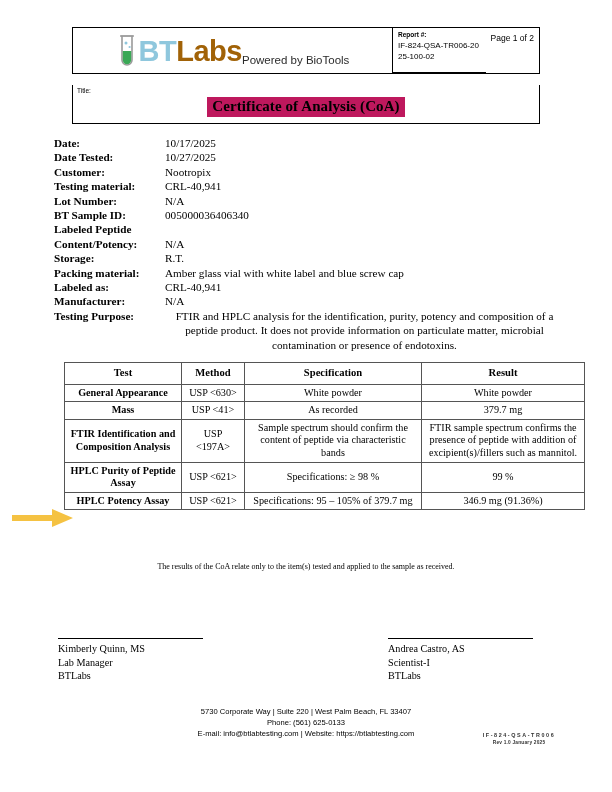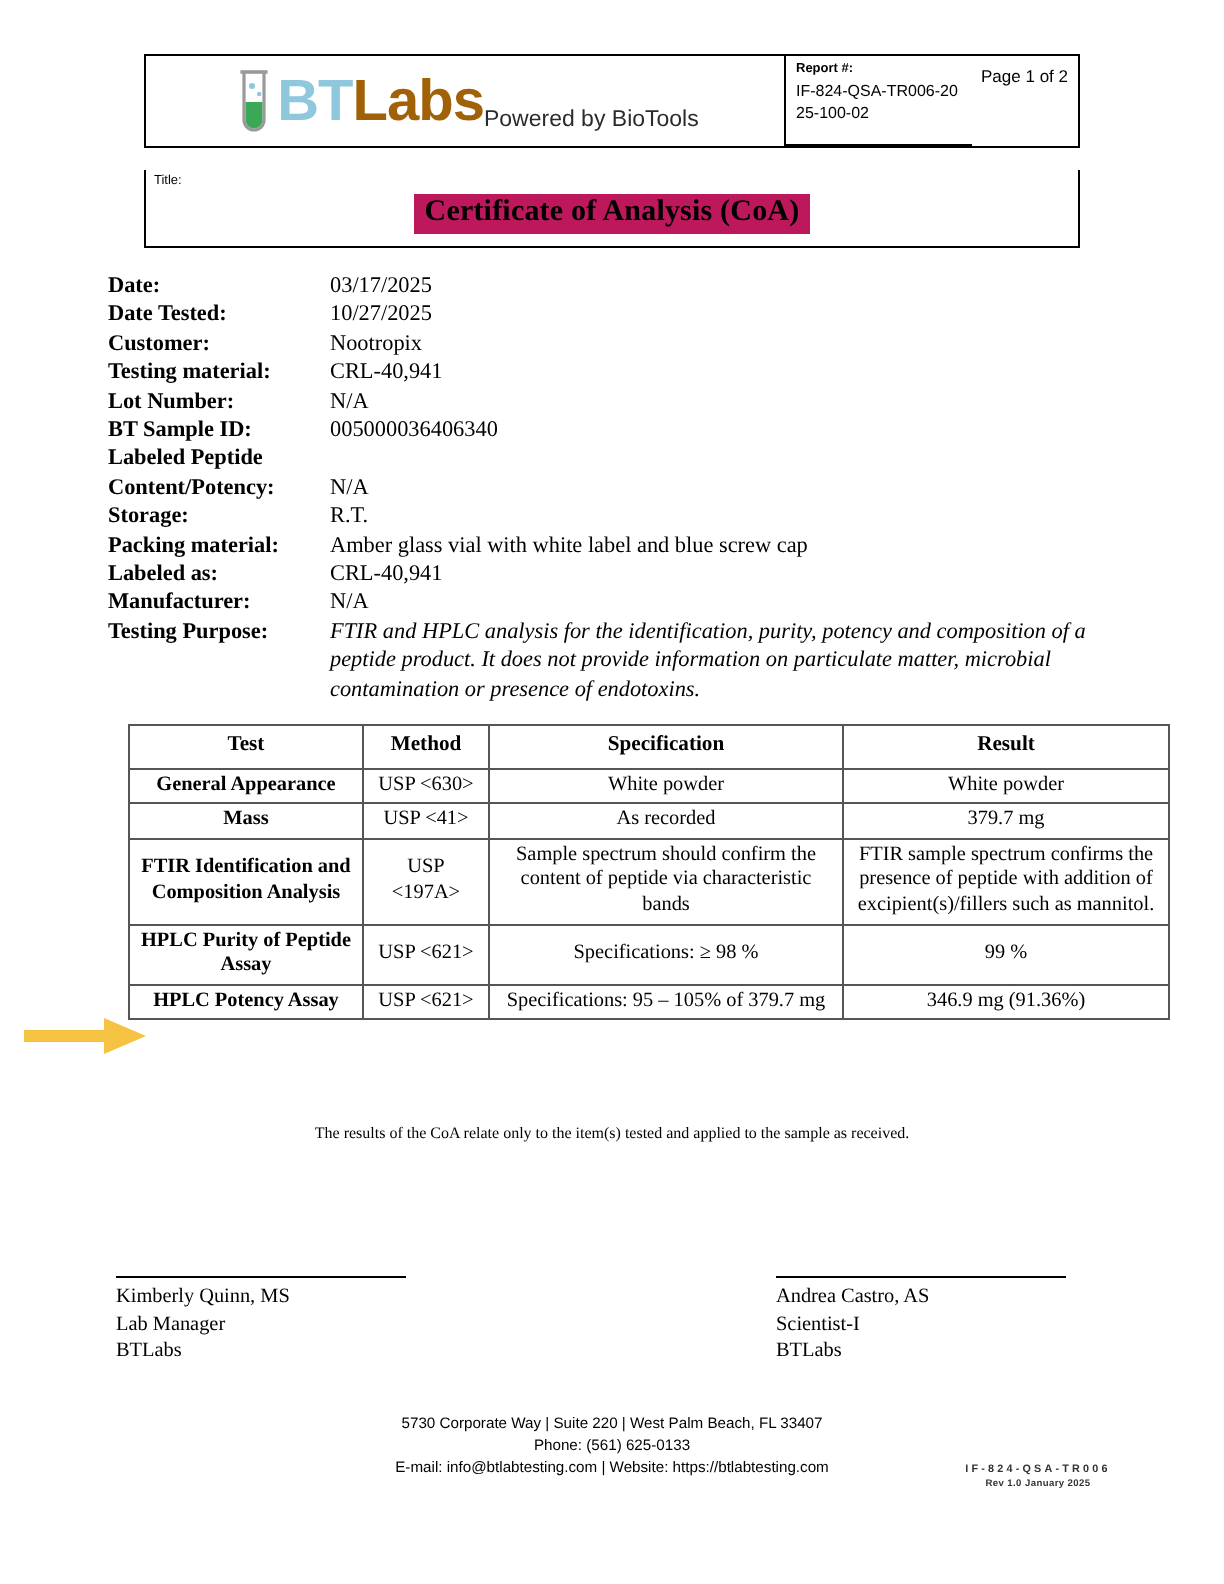--- a/index.html
+++ b/index.html
@@ -153,22 +153,21 @@
     font-weight: bold;
     line-height: 14.4px;
   }
   .detail-value {
     flex: 1;
     font-size: 11.2px;
     line-height: 14.4px;
   }
   .detail-value.para {
     max-width: 400px;
-    text-align: left;
-    font-style: italic;
+    text-align: center;
   }
 
   
   .result-table {
     position: absolute;
     left: 64px;
     top: 362px;
     width: 484px;
     border-collapse: collapse;
     table-layout: fixed;
@@ -292,21 +291,21 @@
 <div class="title-wrap">
   <div class="title-label">Title:</div>
   <div class="title-text-row">
     <span class="title-text">Certificate of Analysis (CoA)</span>
   </div>
 </div>
 
 <div class="details">
   <div class="detail-row">
     <div class="detail-label">Date:</div>
-    <div class="detail-value">03/17/2025</div>
+    <div class="detail-value">10/17/2025</div>
   </div>
   <div class="detail-row">
     <div class="detail-label">Date Tested:</div>
     <div class="detail-value">10/27/2025</div>
   </div>
   <div class="detail-row">
     <div class="detail-label">Customer:</div>
     <div class="detail-value">Nootropix</div>
   </div>
   <div class="detail-row">

